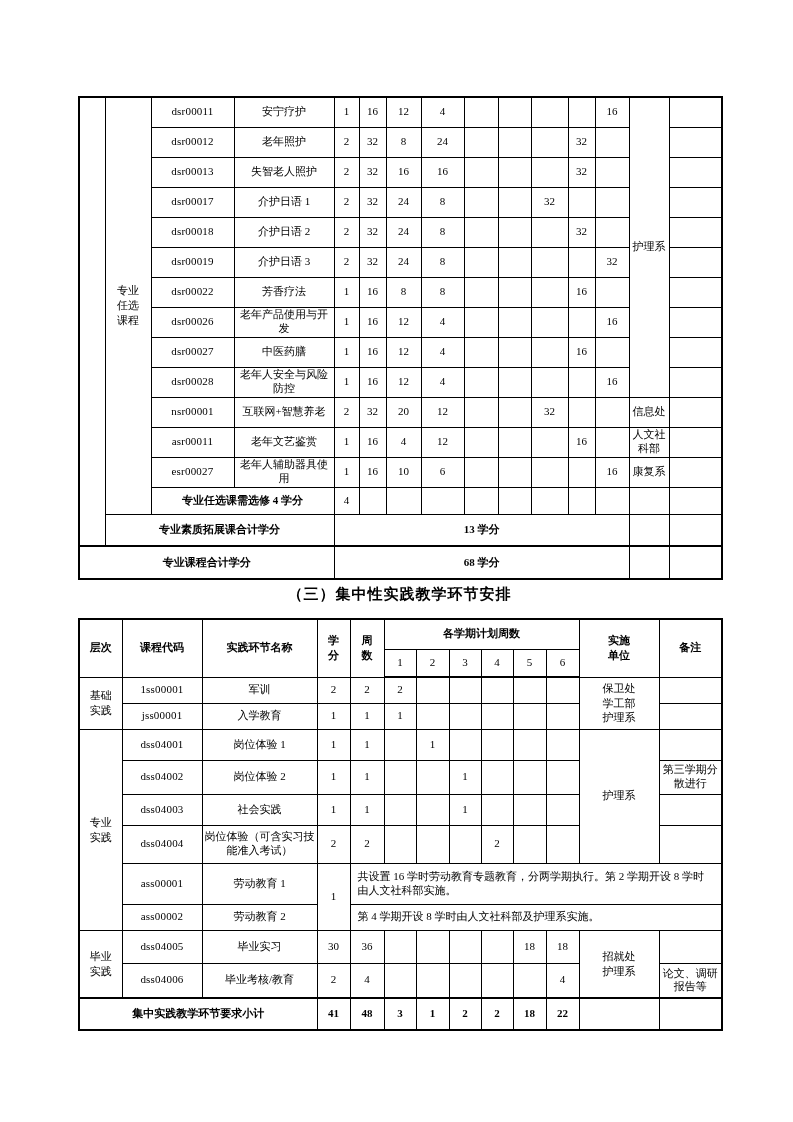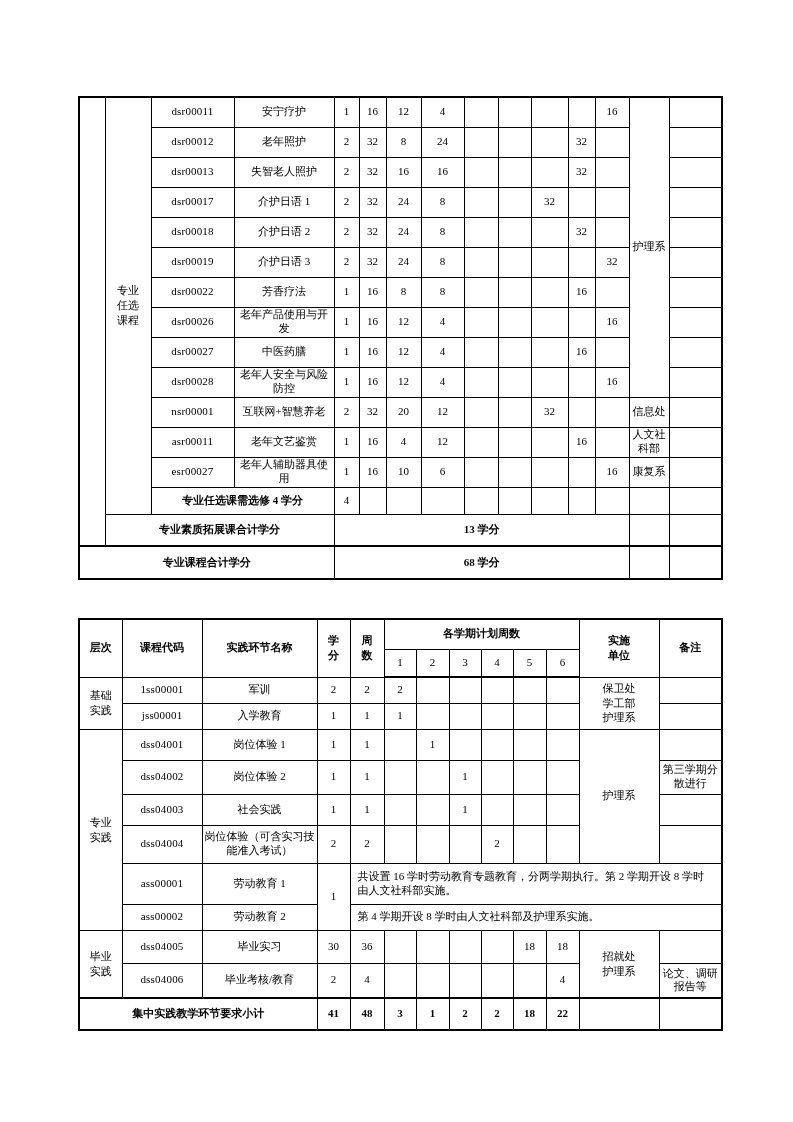--- a/index.html
+++ b/index.html
@@ -269,20 +269,21 @@
         </tr>
         <tr class="sep" style="height: 33px;">
           <td colspan="4" class="b">专业课程合计学分</td>
           <td colspan="9" class="b">68 学分</td>
           <td></td>
           <td></td>
         </tr>
       </tbody>
   </table>
 
+  <div class="title">（三）集中性实践教学环节安排</div>
 
   <table class="t" id="bottom-table">
     <colgroup>
       <col style="width:43px">
         <col style="width:80px">
         <col style="width:115px">
       <col style="width:33px">
         <col style="width:34px">
       <col style="width:32px">
         <col style="width:33px">

